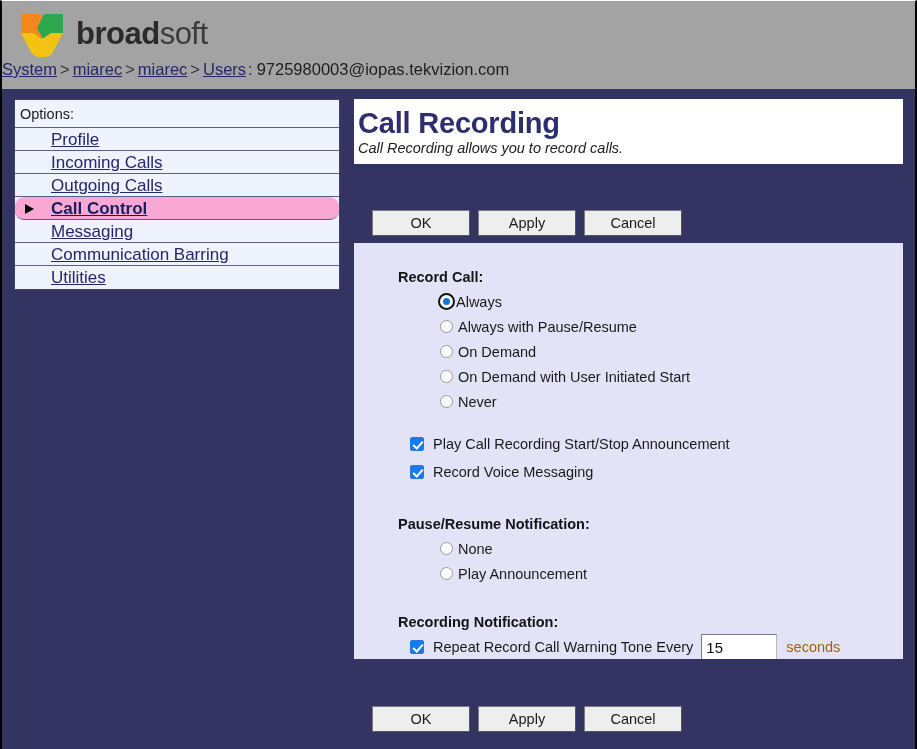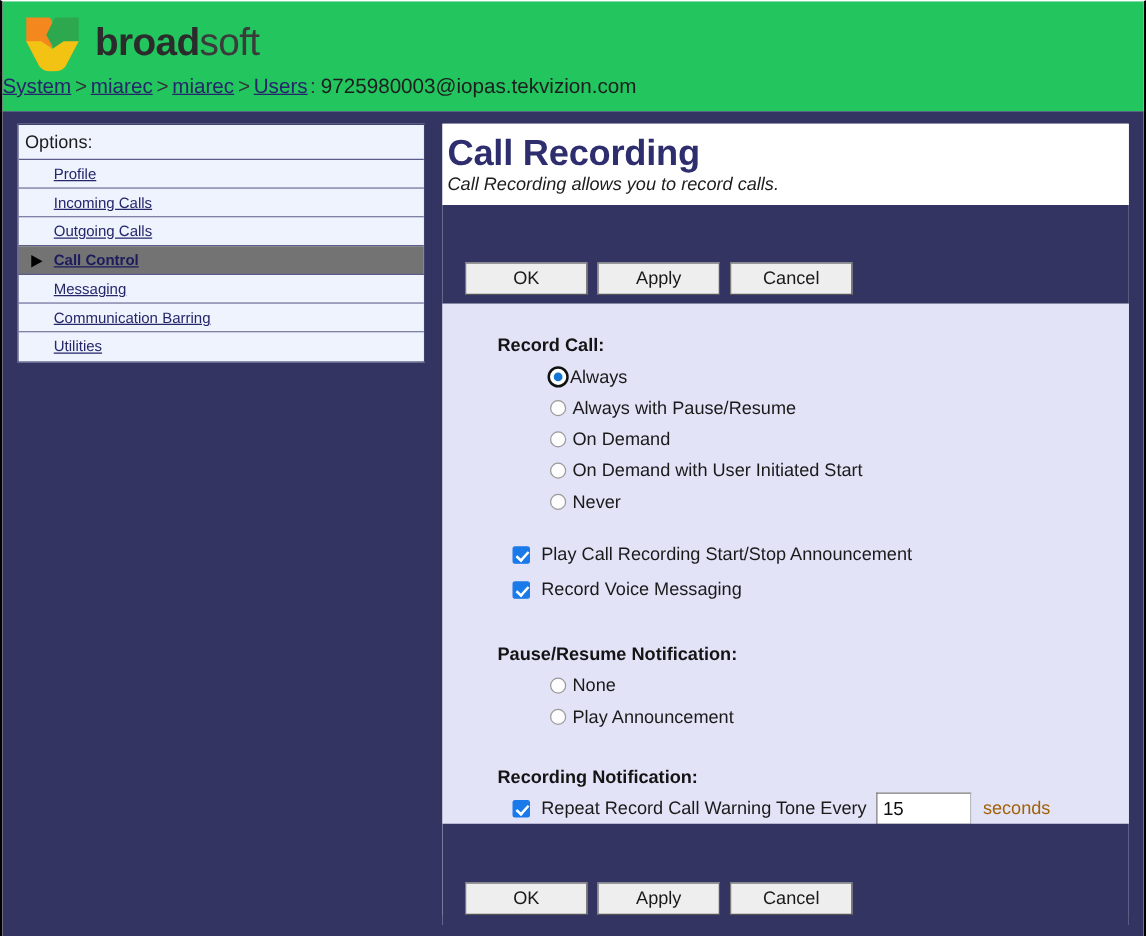--- a/index.html
+++ b/index.html
@@ -23,21 +23,21 @@
     background: #ffffff;
     overflow: hidden;
   }
 
   
   .header {
     position: absolute;
     left: 0; top: 0;
     width: 913px;
     height: 88px;
-    background: #22c55e;
+    background: #a3a3a3;
   }
   .logo-row {
     position: absolute;
     left: 16px; top: 8px;
     display: flex;
     align-items: center;
     gap: 10px;
   }
   .logo-mark {
     width: 48px;
@@ -108,38 +108,39 @@
   .opt-row {
     position: relative;
     height: 23px;
     line-height: 23px;
     background: #eef3fd;
     border-bottom: 1px solid #5c5c8a;
     box-sizing: border-box;
   }
   .opt-row:last-child { border-bottom: none; padding-left: 47px; }
   .opt-row.active {
-    background: #737373;
+    background: #f9a8d4;
+    border-radius: 9px;
   }
   .opt-row .marker {
     position: absolute;
     left: 10px;
     top: 7px;
     width: 0; height: 0;
     border-left: 9px solid #000000;
     border-top: 5px solid transparent;
     border-bottom: 5px solid transparent;
     display: none;
   }
   .opt-row.active .marker { display: block; }
   .opt-link {
     position: absolute;
-    left: 28px;
+    left: 36px;
     top: 0;
-    font-size: 12px;
+    font-size: 17px;
     color: #26266b;
     text-decoration: underline;
     white-space: nowrap;
   }
   .opt-row.active .opt-link {
     font-weight: 700;
     color: #1b1b5e;
   }
 
   

